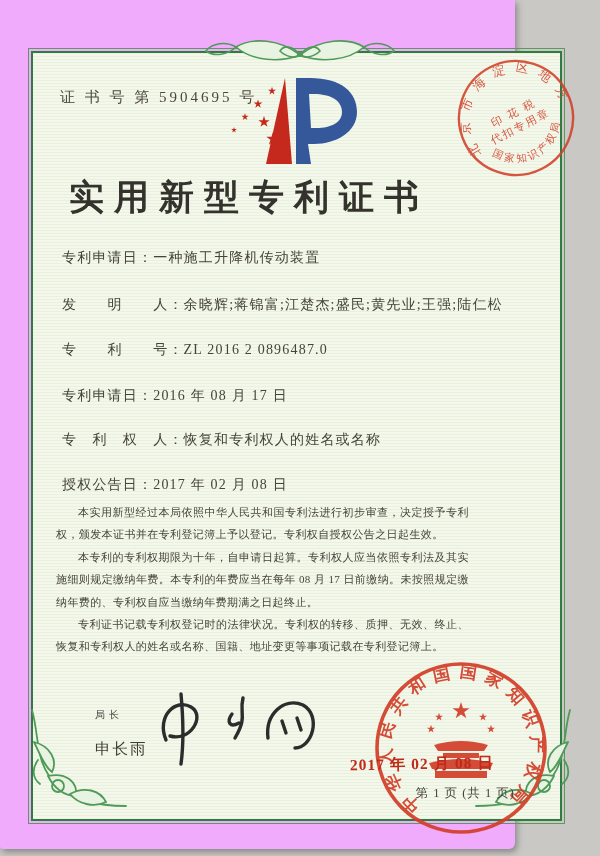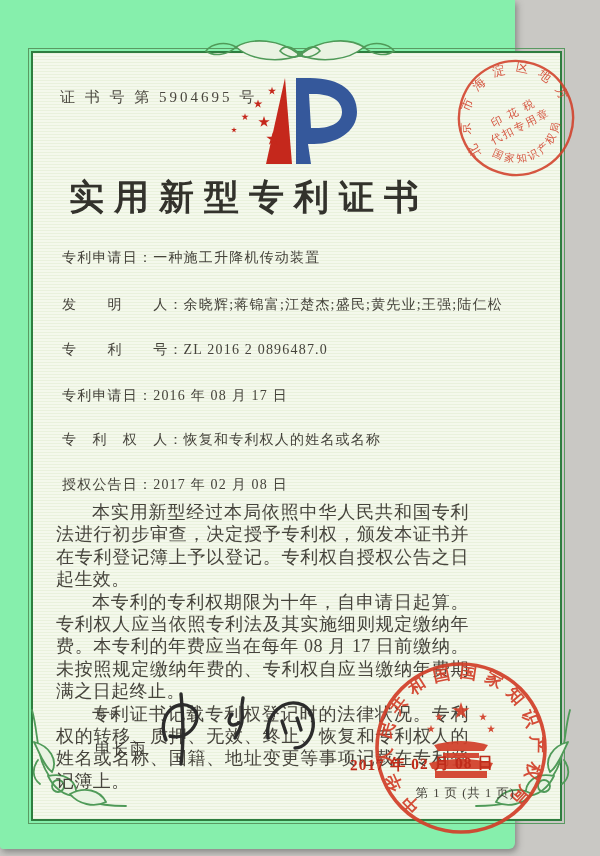--- a/index.html
+++ b/index.html
@@ -3,21 +3,21 @@
 <meta charset="utf-8">
 <style>
   html,body{margin:0;padding:0;}
   body{
     width:600px;height:856px;position:relative;overflow:hidden;
     background:#c9c8c4;
     font-family:"Liberation Serif", serif;
   }
   .paper{
     position:absolute;left:0;top:0;width:515px;height:849px;
-    background:#86efac;
+    background:#f0abfc;
     border-radius:0 0 6px 3px;
     box-shadow:2px 3px 6px rgba(80,80,80,.55);
   }
   .frame-outer{
     position:absolute;left:28px;top:48px;width:535px;height:774px;
     border:1px solid #5a9a62;
   }
   .frame-inner{
     position:absolute;left:2px;top:2px;right:2px;bottom:2px;
     border:2px solid #2e7d3f;
@@ -32,21 +32,21 @@
     position:absolute;left:0;right:17px;top:174px;text-align:center;
     font-size:35px;font-weight:bold;letter-spacing:10px;color:#33322c;
   }
   .field{
     position:absolute;left:62px;right:55px;
     font-size:14px;color:#45433b;letter-spacing:1.2px;white-space:nowrap;
   }
   .field .lab{display:inline-block;}
   .paras{
     position:absolute;left:56px;right:46px;top:501px;
-    font-size:18px;line-height:22.4px;color:#46443c;
+    font-size:11px;line-height:22.4px;color:#46443c;
     text-align:justify;letter-spacing:0.4px;
   }
   .paras p{margin:0;text-indent:2em;}
   .signer-title{position:absolute;left:95px;top:708px;font-size:10px;letter-spacing:4px;color:#3e3c35;}
   .signer-name{position:absolute;left:95px;top:739px;font-size:15.5px;letter-spacing:2px;color:#3e3c35;}
   .signature-svg{position:absolute;left:148px;top:688px;}
   .footer{
     position:absolute;left:0;right:0;top:785px;text-align:right;
     font-size:12.5px;color:#45433b;letter-spacing:1px;
   }

